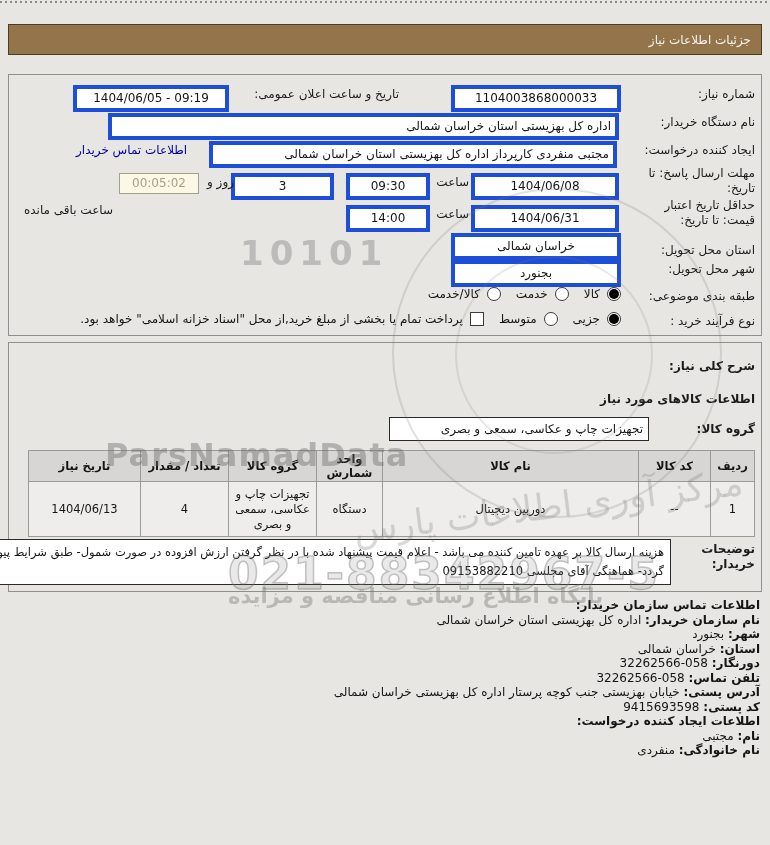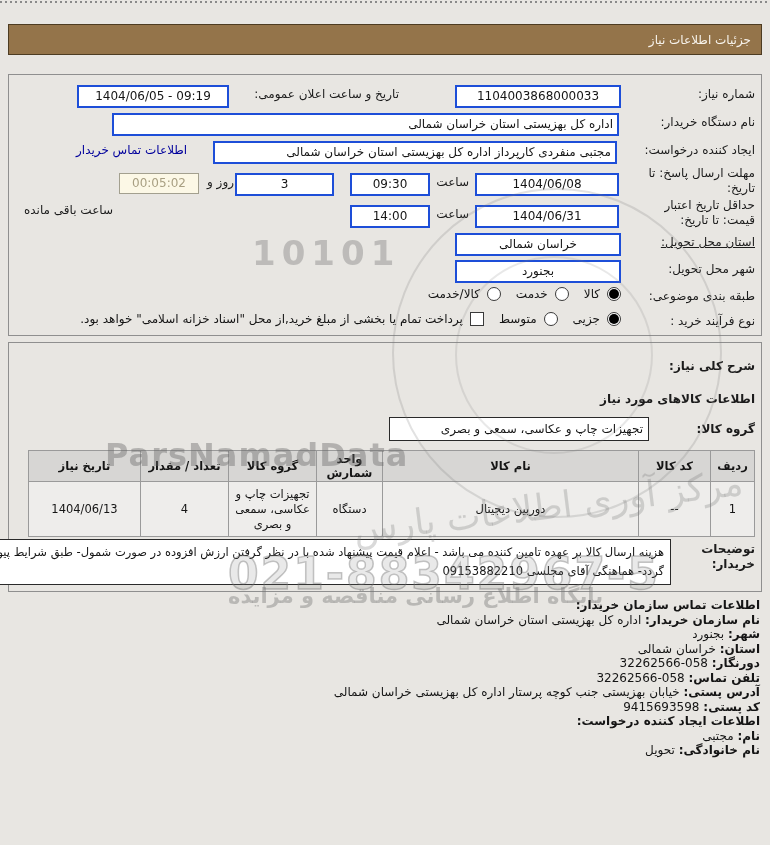--- a/index.html
+++ b/index.html
@@ -19,21 +19,21 @@
   }
   .panel{
     position:absolute;left:8px;right:8px;border:1px solid #8f8f8f;box-sizing:border-box;
   }
   #panel1{top:73px;height:262px;}
   #panel2{top:341px;height:250px;}
   .lab{position:absolute;white-space:nowrap;color:#1c1c1c;}
   .lab.ml{white-space:normal;text-align:right;line-height:15px;}
   .b{font-weight:bold;}
   .ibox{
-    position:absolute;background:#fff;border:2px solid #1d4ed8;height:19px;
+    position:absolute;background:#fff;border:4px solid #1d4ed8;height:19px;
     line-height:19px;font-size:12px;box-sizing:content-box;overflow:hidden;
   }
   .ibox.center{text-align:center;}
   .ibox.rt{text-align:right;padding:0 4px;}
   .ltr{direction:ltr;}
   .cream{background:#fcf8e6;border:1px solid #a3a08f;color:#a89f82;text-align:center;}
   a.clink{color:#00009c;text-decoration:none;cursor:pointer;}
   .optrow{position:absolute;display:flex;direction:rtl;align-items:center;gap:7px;}
   .radio{width:12px;height:12px;border:1px solid #3a3a3a;border-radius:50%;background:#fff;display:inline-block;flex:0 0 auto;position:relative;}
   .radio.on::after{content:"";position:absolute;inset:1px;border-radius:50%;background:#000;}
@@ -92,21 +92,21 @@
     <div class="ibox center ltr" style="top:98px;right:427px;width:95px;">3</div>
     <span class="lab" style="top:100px;right:527px;">روز و</span>
     <div class="ibox cream ltr" style="top:98px;right:562px;width:78px;">00:05:02</div>
     <span class="lab" style="top:100px;right:648px;margin-top:28px;">ساعت باقی مانده</span>
 
     <span class="lab ml" style="top:123px;right:6px;width:112px;">حداقل تاریخ اعتبار قیمت: تا تاریخ:</span>
     <div class="ibox center ltr" style="top:130px;right:142px;width:140px;">1404/06/31</div>
     <span class="lab" style="top:132px;right:292px;">ساعت</span>
     <div class="ibox center ltr" style="top:130px;right:331px;width:76px;">14:00</div>
 
-    <span class="lab" style="top:160px;right:6px;text-decoration:underline;">استان محل تحویل:</span>
+    <span class="lab" style="top:168px;right:6px;">استان محل تحویل:</span>
     <div class="ibox center" style="top:158px;right:140px;width:162px;">خراسان شمالی</div>
 
     <span class="lab" style="top:187px;right:6px;">شهر محل تحویل:</span>
     <div class="ibox center" style="top:185px;right:140px;width:162px;">بجنورد</div>
 
     <span class="lab" style="top:214px;right:6px;">طبقه بندی موضوعی:</span>
     <div class="optrow" style="top:212px;right:140px;">
       <span class="radio on"></span>
       <span class="optlab">کالا</span>
       <span class="radio"></span>
@@ -177,25 +177,25 @@
     <div class="bline b">اطلاعات تماس سازمان خریدار:</div>
     <div class="bline"><b>نام سازمان خریدار:</b> <span>اداره کل بهزیستی استان خراسان شمالی</span></div>
     <div class="bline"><b>شهر:</b> <span>بجنورد</span></div>
     <div class="bline"><b>استان:</b> <span>خراسان شمالی</span></div>
     <div class="bline"><b>دورنگار:</b> <span>058-32262566</span></div>
     <div class="bline"><b>تلفن تماس:</b> <span>058-32262566</span></div>
     <div class="bline"><b>آدرس پستی:</b> <span>خیابان بهزیستی جنب کوچه پرستار اداره کل بهزیستی خراسان شمالی</span></div>
     <div class="bline"><b>کد پستی:</b> <span>9415693598</span></div>
     <div class="bline b">اطلاعات ایجاد کننده درخواست:</div>
     <div class="bline"><b>نام:</b> <span>مجتبی</span></div>
-    <div class="bline"><b>نام خانوادگی:</b> <span>تحویل</span></div>
+    <div class="bline"><b>نام خانوادگی:</b> <span>منفردی</span></div>
   </div>
 </div>
 
 <div id="wm">
   <div class="wm-circle" style="left:392px;top:188px;width:326px;height:326px;"></div>
   <div class="wm-circle" style="left:455px;top:256px;width:194px;height:194px;border-color:rgba(125,125,125,.18);"></div>
-  <div class="wm-t ltr" style="left:252px;top:233px;font-size:34px;font-weight:bold;letter-spacing:6px;">10101</div>
+  <div class="wm-t ltr" style="left:240px;top:233px;font-size:34px;font-weight:bold;letter-spacing:6px;">10101</div>
   <div class="wm-t ltr" style="left:105px;top:436px;font-size:32px;font-weight:bold;letter-spacing:1px;color:rgba(105,105,105,.42);">ParsNamadData</div>
   <div class="wm-t" style="right:30px;top:462px;font-size:36px;transform:rotate(-7deg);transform-origin:right top;color:rgba(120,120,120,.28);">مرکز آوری اطلاعات پارس</div>
   <div class="wm-t ltr" style="left:228px;top:548px;font-size:44px;font-weight:bold;color:rgba(120,120,120,.16);-webkit-text-stroke:1.5px rgba(115,115,115,.4);letter-spacing:2px;">021-88342967-5</div>
   <div class="wm-t" style="left:228px;top:584px;font-size:21px;font-weight:bold;color:rgba(115,115,115,.4);">پایگاه اطلاع رسانی مناقصه و مزایده</div>
 </div>
 
 </body></html>

